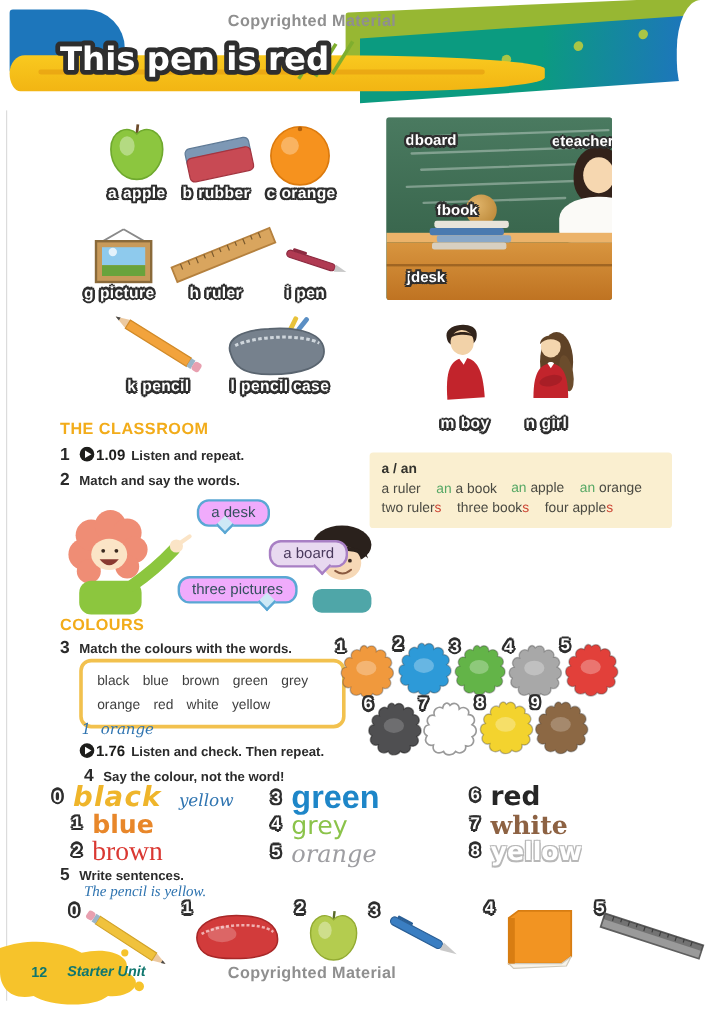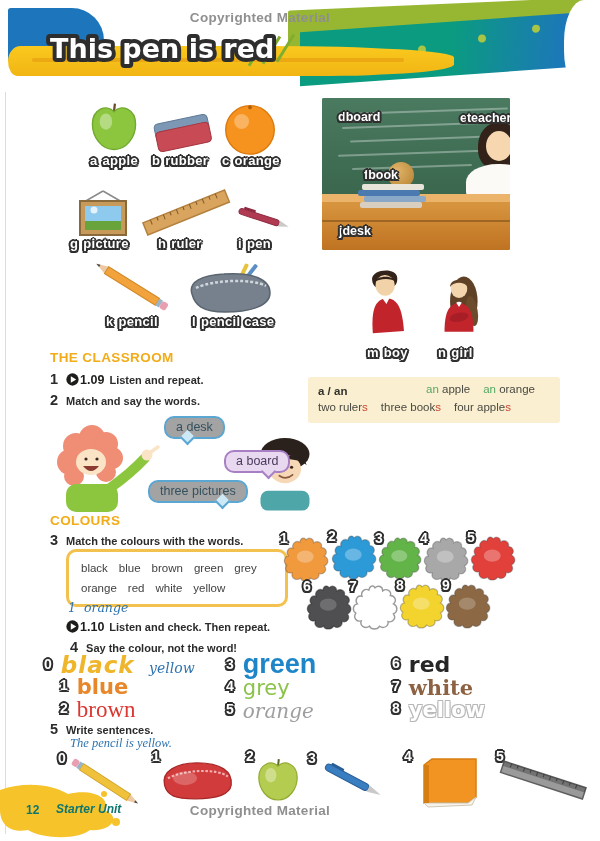--- a/index.html
+++ b/index.html
@@ -45,21 +45,21 @@
 
   
   .aan-box { background:#faefd0; border-radius:3px; padding:6px 10px 7px; font-size:11.5px; color:#4a4a42; line-height:1.5; white-space:nowrap; }
   .aan-title { font-weight:bold; color:#33332d; }
   .gap { margin-right:13px; }
   .green-det { color:#56a865; }
   .red-s { color:#cc4433; }
 
   
   .bubble { position:absolute; border-radius:10px; padding:2px 10px 3px; font-size:12.5px; color:#35505e; z-index:4; white-space:nowrap; }
-  .bubble-blue { background:#a3a3a3; border:2px solid #5aa7d4; }
+  .bubble-blue { background:#f0abfc; border:2px solid #5aa7d4; }
   .bubble-purple { background:#e8d9f0; border:2px solid #a87fc4; color:#49395c; }
   .tail { position:absolute; width:9px; height:9px; transform:rotate(45deg); }
   .tail-blue { background:#cde9f6; border-right:2px solid #5aa7d4; border-bottom:2px solid #5aa7d4; }
   .tail-purple { background:#e8d9f0; border-right:2px solid #a87fc4; border-bottom:2px solid #a87fc4; }
 
   
   .word-box { border:3px solid #f2c14e; border-radius:10px; padding:7px 12px 6px; width:192px; font-size:11.5px; color:#3f3f3f; line-height:1.7; }
   .word-box span { margin-right:11px; }
   .blue-hand { color:#2f74b0; font-style:italic; font-family:"DejaVu Serif", serif; font-size:12.5px; }
 
@@ -275,20 +275,22 @@
         <circle cx="7" cy="7" r="6.6" fill="#1d1d1b"></circle>
         <polygon points="5.2,3.6 11,7 5.2,10.4" fill="#fff"></polygon>
       </svg><span class="audio-num">1.09</span><span class="instr">Listen and repeat.</span>
   </div>
   <div class="abs" style="left:50px;top:391px;">
     <span class="ex-num">2</span><span class="instr">Match and say the words.</span>
   </div>
 
   <div class="abs aan-box" style="left:308px;top:377px;width:232px;">
     <div class="aan-title">a / an</div>
+    <div>
+      <span class="gap">a ruler</span><span class="gap"><span class="green-det">an</span> <span>a book</span></span></div>
     <div style="margin-top:-19px;padding-left:108px;">
       <span class="gap"><span class="green-det">an</span> <span>apple</span></span><span><span class="green-det">an</span> <span>orange</span></span>
     </div>
     <div>
       <span class="gap"><span>two ruler</span><span class="red-s">s</span></span><span class="gap"><span>three book</span><span class="red-s">s</span></span><span><span>four apple</span><span class="red-s">s</span></span>
     </div>
   </div>
 
   <svg class="abs" style="left:48px;top:422px;" width="122" height="92" viewBox="0 0 122 92">
     <circle cx="22" cy="40" r="13" fill="#ef8d75"></circle>
@@ -341,21 +343,21 @@
       <span>orange</span><span>red</span><span>white</span><span>yellow</span>
     </div>
   </div>
   <div class="abs blue-hand" style="left:68px;top:600px;">
     <span>1</span>&nbsp;&nbsp;<span>orange</span>
   </div>
   <div class="abs" style="left:66px;top:617px;">
     <svg class="play" width="13" height="13" viewBox="0 0 14 14">
         <circle cx="7" cy="7" r="6.6" fill="#1d1d1b"></circle>
         <polygon points="5.2,3.6 11,7 5.2,10.4" fill="#fff"></polygon>
-      </svg><span class="audio-num">1.10</span><span class="instr">Listen and check. Then repeat.</span>
+      </svg><span class="audio-num">1.76</span><span class="instr">Listen and check. Then repeat.</span>
   </div>
 
   <div class="splat" style="left:283px;top:536px;">
     <svg width="46" height="46" viewBox="0 0 60 60">
         <path d="M30,5 C34,1 40,3 40,9 C45,5 52,9 50,15 C56,15 59,22 54,26 C60,29 60,36 54,39 C58,44 54,51 47,49 C48,55 41,59 36,55 C33,60 25,60 23,55 C17,59 10,55 12,48 C6,50 1,44 5,38 C0,35 1,27 7,26 C3,21 7,14 13,16 C11,10 17,5 22,8 C23,2 28,1 30,5 Z" stroke="rgba(60,60,60,.35)" stroke-width="1.5" style="fill: rgb(240, 153, 61);"></path>
         <ellipse cx="29" cy="27" rx="11" ry="8" fill="rgba(255,255,255,.28)"></ellipse>
       </svg>
     <span class="outline-text bubble-num">1</span>
   </div>
   <div class="splat" style="left:331px;top:534px;">

